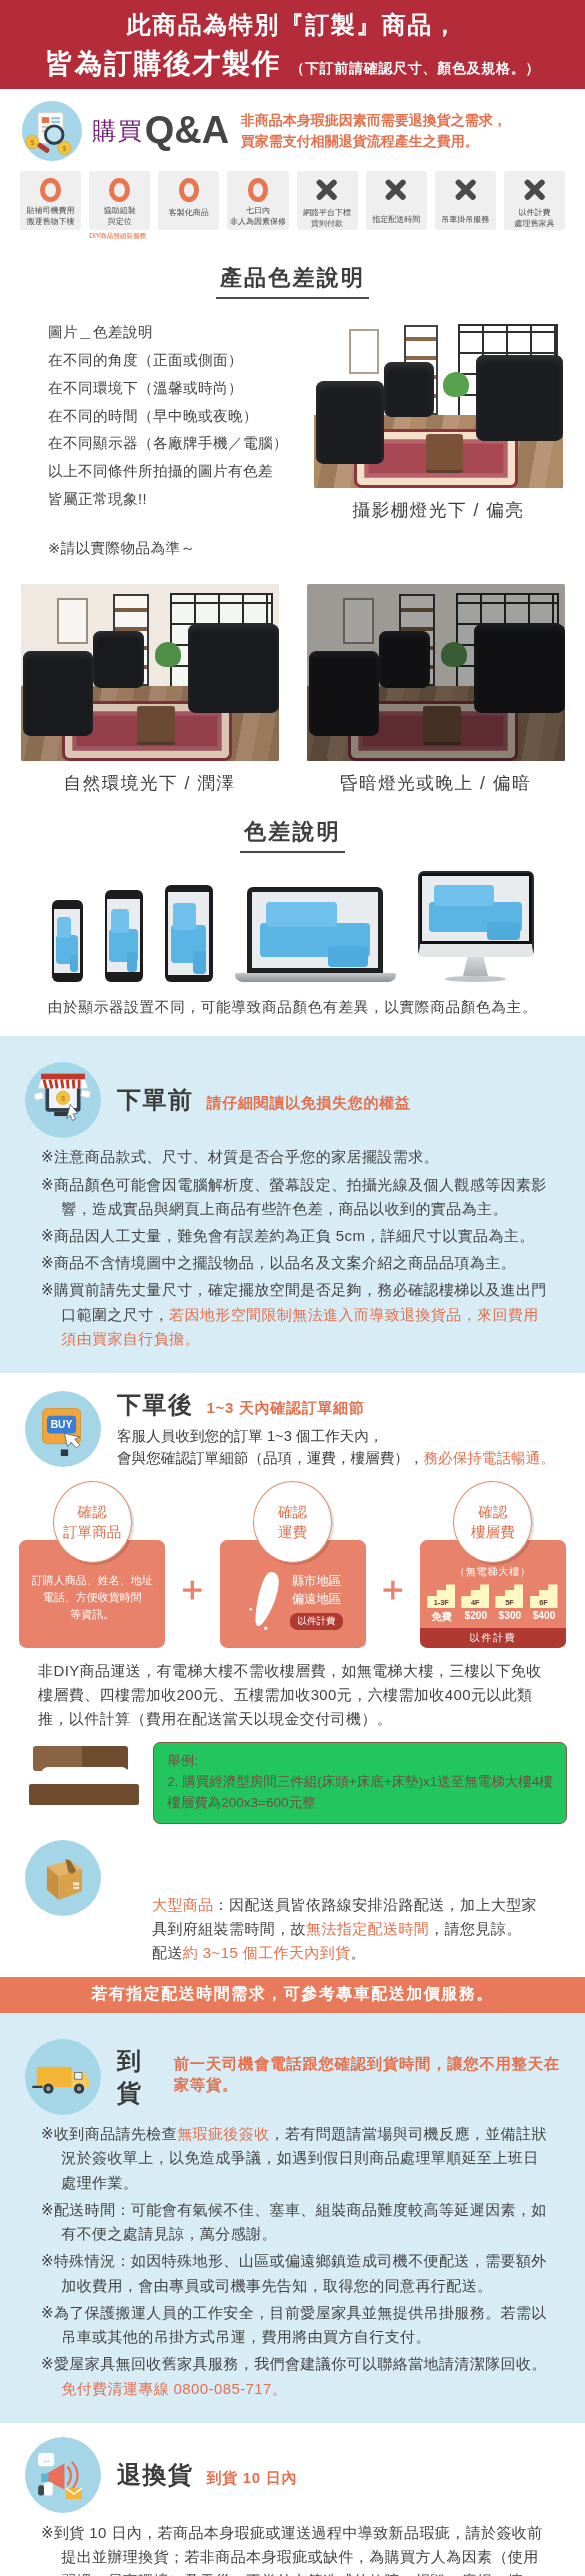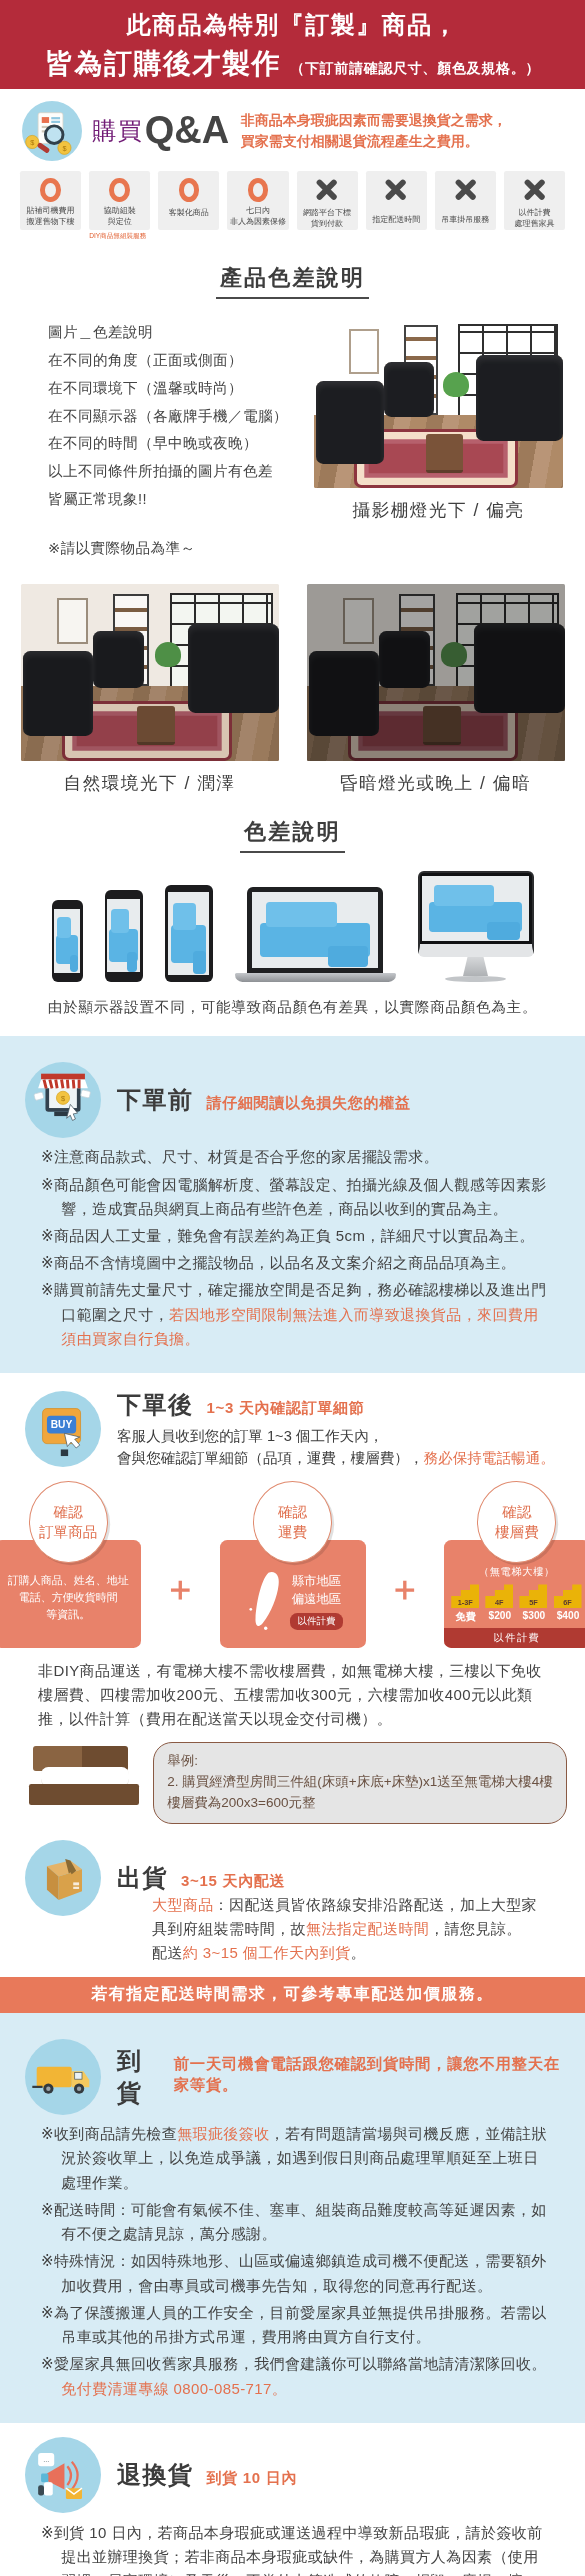--- a/index.html
+++ b/index.html
@@ -113,50 +113,50 @@
   .imac-base{width:61px;height:5.9px;background:#c2c5c8;border-radius:50%}
   .device-note{text-align:center;font-size:14.6px;color:#3f3f3f;margin:16px 0 19px;letter-spacing:0.7px}
 
   
   .blue-sec{background:var(--blue-bg);padding:16px 0 13px}
   .bullets{list-style:none;padding:2.9px 38px 5.9px 41px}
   .bullets li{font-size:15px;line-height:1.62;color:#434343;margin-bottom:2.9px;
     padding-left:1.35em;text-indent:-1.35em;letter-spacing:0.4px}
 
   
-  .steps-row{display:flex;justify-content:center;align-items:flex-start;gap:12px;margin-top:7.3px}
+  .steps-row{display:flex;justify-content:center;align-items:flex-start;gap:0;margin-top:7.3px}
   .step{width:146px;display:flex;flex-direction:column;align-items:center}
   .step-ellipse{width:79px;height:82px;border:1.5px solid #e08a6e;border-radius:50%;background:#fff;
     box-shadow:2.2px 2.2px 0 rgba(0,0,0,.12);display:flex;flex-direction:column;justify-content:center;align-items:center;
     position:relative;z-index:2;margin-bottom:-23.4px}
   .step-ellipse p{color:#e0704e;font-size:14.6px;line-height:1.4;text-align:center}
   .step-box{width:146px;height:108px;background:var(--coral);border-radius:7.3px;position:relative;z-index:1;
     color:#fff;text-align:center;padding-top:29px}
   .step-box .txt{font-size:11px;line-height:1.55;white-space:pre-line;margin-top:2.9px}
   .plus{font-size:34px;font-weight:bold;color:var(--coral);align-self:flex-start;margin:85px 10.2px 0}
   .tw-row{display:flex;align-items:center;justify-content:center;gap:5.9px;margin-top:1.5px}
   .tw-map{width:42px;height:61px}
   .tw-text{font-size:12.4px;font-weight:normal;line-height:1.5}
   .tw-badge{display:inline-block;background:var(--badge-red);color:#fff;font-size:9.5px;padding:1.5px 7.3px;border-radius:7.3px;margin-top:3.7px}
   .fee-head{font-size:10.2px;letter-spacing:0.7px}
   .fee-row{display:flex;justify-content:center;gap:5.1px;margin-top:4.4px}
   .fee-cell{width:29px;text-align:center}
-  .stair{width:28px;height:25px;background:#eab308;position:relative;
+  .stair{width:28px;height:25px;background:#fef9c3;position:relative;
     clip-path:polygon(0 100%,0 52%,34% 52%,34% 28%,67% 28%,67% 6%,100% 6%,100% 100%)}
   .stair span{position:absolute;left:0;right:0;bottom:0.7px;font-size:7.3px;font-weight:bold;color:#5a3a30}
   .fee-amt{color:#fff;font-size:10.2px;font-weight:bold;margin-top:2.2px}
   .fee-foot{position:absolute;left:0;right:0;bottom:0;background:var(--badge-red);color:#fff;
     font-size:10.2px;padding:2.9px 0;border-radius:0 0 7.3px 7.3px;letter-spacing:1.5px}
   .ao-note{font-size:15px;line-height:1.6;color:#434343;padding:11.7px 38px 0;letter-spacing:0.4px}
   .example-row{display:flex;align-items:center;padding:10.2px 17.6px 5.9px 29px}
   .bed-icon{width:117px;height:73px;position:relative;flex:0 0 auto}
   .bed-head{position:absolute;left:4.4px;top:0;width:95px;height:25px;background:linear-gradient(90deg,#8a6442 52%,#6e4c30 52%);border-radius:2.9px}
   .bed-mat{position:absolute;left:11.7px;top:20.5px;width:88px;height:19px;background:#fff;border-radius:7.3px;box-shadow:0 0.7px 0 #d8d0c6}
   .bed-base{position:absolute;left:0;top:38px;width:110px;height:20.5px;background:#6e4c30;border-radius:2.2px}
-  .example-box{flex:1;border:1.5px solid #8a5a44;border-radius:19px;background:#e5e5e5;padding:8.8px 13px;margin-left:7.3px}
+  .example-box{flex:1;border:1.5px solid #8a5a44;border-radius:7px;background:#22c55e;padding:8.8px 13px;margin-left:7.3px}
   .example-box p{font-size:13.5px;color:#6a5142;line-height:1.55}
 
   
   .o-banner{background:var(--banner-orange);color:#fff;text-align:center;font-size:16px;font-weight:bold;
     padding:7.3px 0;letter-spacing:1.5px}
 
   
   .ship-lines{padding:1.5px 38px 11.7px 41px}
   .ship-lines p{font-size:15px;line-height:1.62;color:#434343;letter-spacing:0.4px}
 
@@ -273,22 +273,22 @@
 <section>
   <div class="u-head">
     <span>產品色差說明</span>
   </div>
 
   <div class="diff-row">
     <div class="diff-text">
       <p>圖片＿色差說明</p>
       <p>在不同的角度（正面或側面）</p>
       <p>在不同環境下（溫馨或時尚）</p>
+      <p>在不同的時間（早中晚或夜晚）</p>
       <p>在不同顯示器（各廠牌手機／電腦）</p>
-      <p>在不同的時間（早中晚或夜晚）</p>
       <p>以上不同條件所拍攝的圖片有色差</p>
       <p>皆屬正常現象!!</p>
       <p class="diff-tip">※請以實際物品為準～</p>
     </div>
     <figure class="photo-col">
       <div class="scene bright" style="height:173px">
         <div class="window"></div>
         <div class="shelf"></div>
         <div class="frame"></div>
         <div class="plant"></div>
@@ -533,26 +533,20 @@
     <div class="ico-circle">
       <svg class="svg-abs" viewBox="0 0 104 104">
         <path d="M30 36 L62 28 L78 40 L46 50 Z" fill="#e5b368"></path>
         <path d="M30 36 L46 50 L46 82 L30 68 Z" fill="#c78f3f"></path>
         <path d="M46 50 L78 40 L78 70 L46 82 Z" fill="#d9a14a"></path>
         <path d="M55 26 L60 46 L62 44 L64 47 L70 42 L62 28 Z" fill="#8a6a34"></path>
         <rect x="66" y="58" width="8" height="4" fill="#fff" opacity="0.8"></rect>
         <rect x="66" y="64" width="8" height="3" fill="#fff" opacity="0.8"></rect>
       </svg>
     </div>
-    <div class="sec-titles">
-      <div class="sec-title-row">
-        <span class="sec-title">出貨</span>
-        <span class="sec-sub">3~15 天內配送</span>
-      </div>
-    </div>
   </div>
   <div class="ship-lines">
     <p style="padding-left:111px;margin-top:-25px"><span class="c-o">大型商品</span><span>：因配送員皆依路線安排沿路配送，加上大型家具到府組裝需時間，故</span><span class="c-o">無法指定配送時間</span><span>，請您見諒。</span></p>
     <p style="padding-left:111px"><span>配送</span><span class="c-o">約 3~15 個工作天內到貨</span><span>。</span></p>
   </div>
   <div class="o-banner">若有指定配送時間需求，可參考專車配送加價服務。</div>
 </section>
 
 <section class="blue-sec">
   <div class="sec-head">

